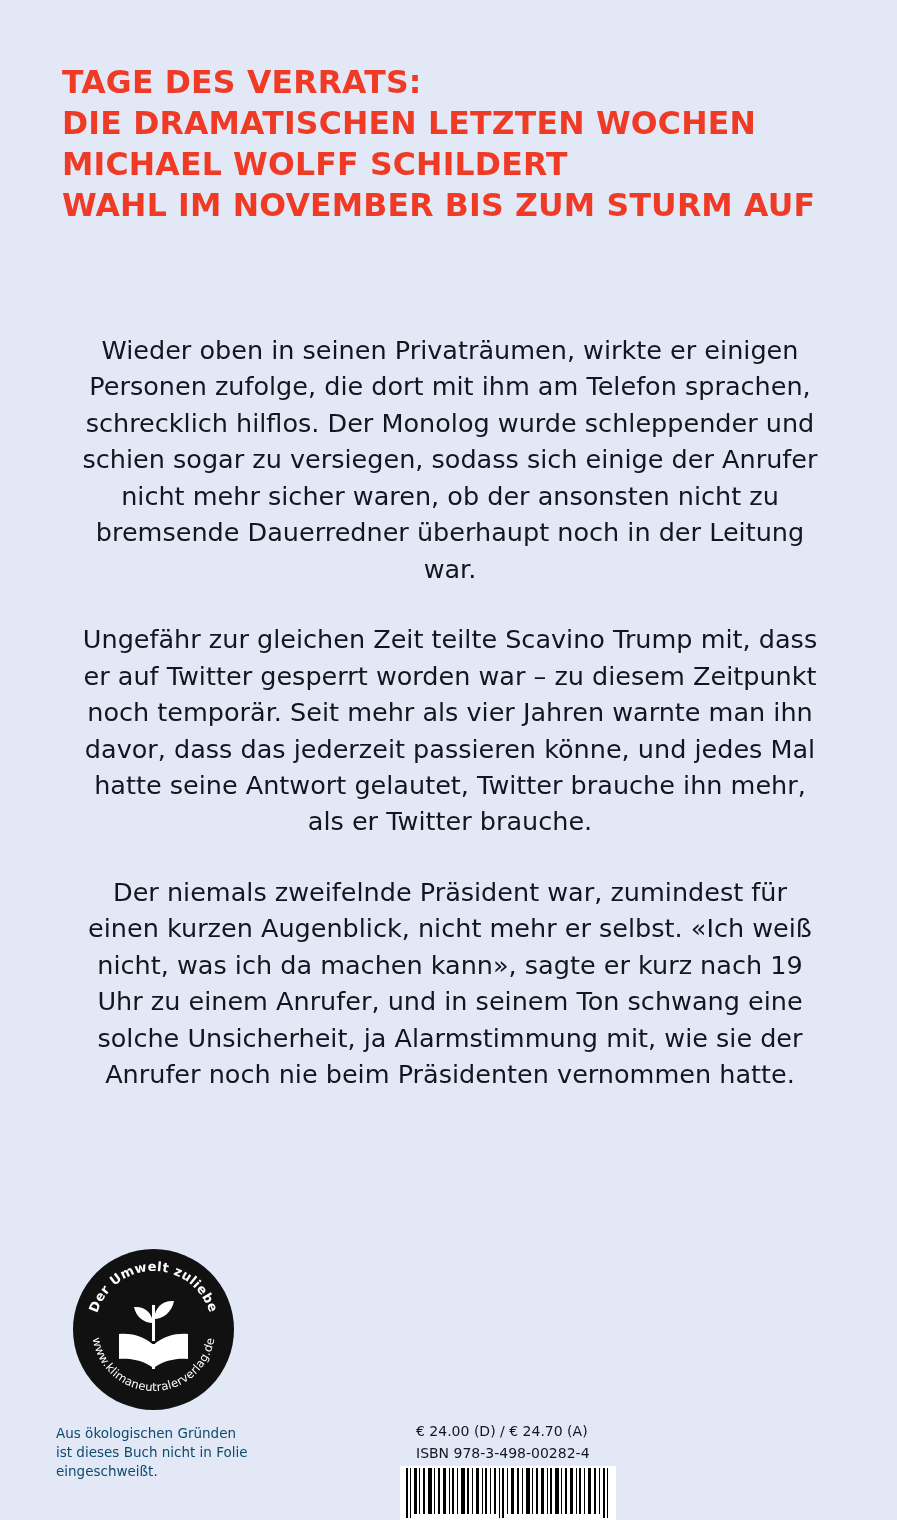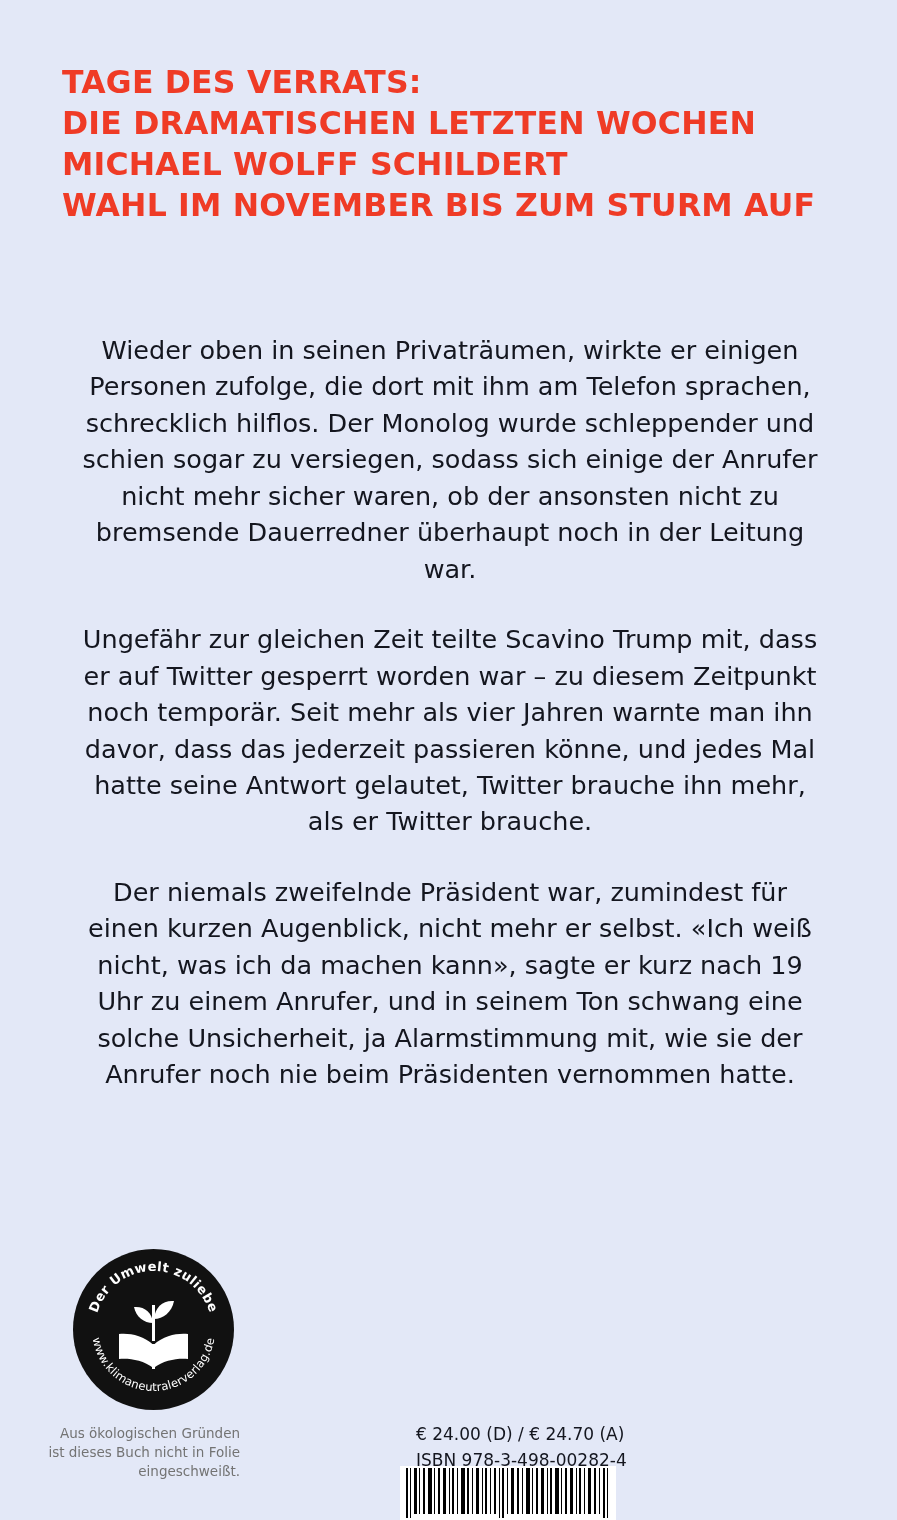--- a/index.html
+++ b/index.html
@@ -56,34 +56,34 @@
     position: absolute;
     left: 73px;
     top: 1249px;
     width: 161px;
     height: 161px;
   }
   .seal svg { display: block; }
 
   .eco-note {
     position: absolute;
-    left: 40px;
+    left: 56px;
     top: 1424px;
     width: 200px;
-    text-align: right;
+    text-align: left;
     font-size: 13.5px;
     line-height: 1.42;
-    color: #737373;
+    color: #0c4a6e;
   }
 
   .price-block {
     position: absolute;
     left: 416px;
     top: 1421px;
-    font-size: 17px;
+    font-size: 14px;
     line-height: 1.55;
     color: #14161f;
     text-align: left;
   }
 
   .barcode {
     position: absolute;
     left: 400px;
     top: 1466px;
     width: 216px;

